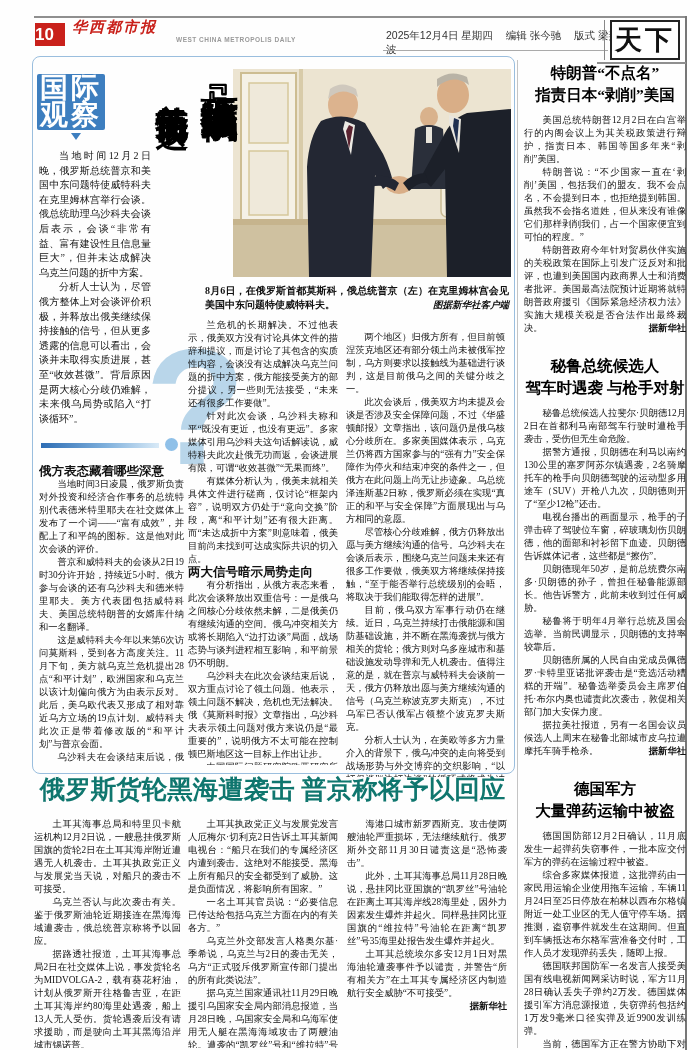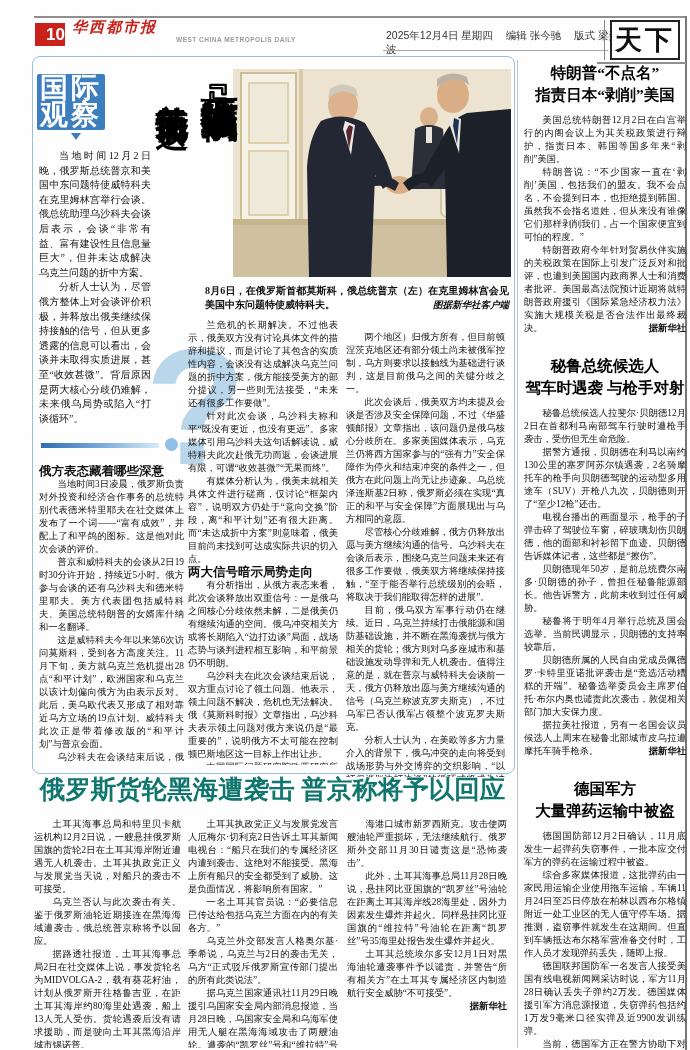--- a/index.html
+++ b/index.html
@@ -4,21 +4,21 @@
 <style>
   html,body{margin:0;padding:0;background:#e8e8e8;}
   .page{position:relative;width:690px;height:1050px;background:#fefefe;overflow:hidden;
         font-family:"Liberation Serif","DejaVu Serif",serif;color:#111;}
   .abs{position:absolute;}
   
   .top-rule{left:34px;top:16px;width:652px;height:2px;background:#8f8f8f;}
   .right-rule{left:685px;top:16px;width:2px;height:1034px;background:#777;}
   .page-num{left:35px;top:23px;width:30px;height:23px;background:#c9211b;color:#fff;
             font-family:"Liberation Sans","DejaVu Sans",sans-serif;font-weight:bold;
-            font-size:17px;line-height:23px;text-align:right;}
+            font-size:17px;line-height:23px;text-align:left;}
   .logo{left:72px;top:18px;color:#c9211b;font-weight:bold;font-size:15px;
         font-style:italic;letter-spacing:2px;}
   .logo-en{left:176px;top:36px;color:#9a9a9a;font-family:"Liberation Sans",sans-serif;
            font-weight:bold;font-size:6.5px;letter-spacing:.5px;}
   .date-meta{left:386px;top:29px;font-size:10.5px;color:#333;font-family:"Liberation Sans",sans-serif;}
   .date-meta span{margin-right:10px;}
   .header-rule-a{left:383px;top:50px;width:225px;height:1px;background:#aaa;}
   .header-rule-b{left:597px;top:62px;width:89px;height:2px;background:#8f8f8f;}
   .section-box{left:610px;top:20px;width:66px;height:36px;border:2px solid #222;background:#fff;
                font-size:27px;font-weight:bold;line-height:36px;text-align:center;letter-spacing:3px;}

